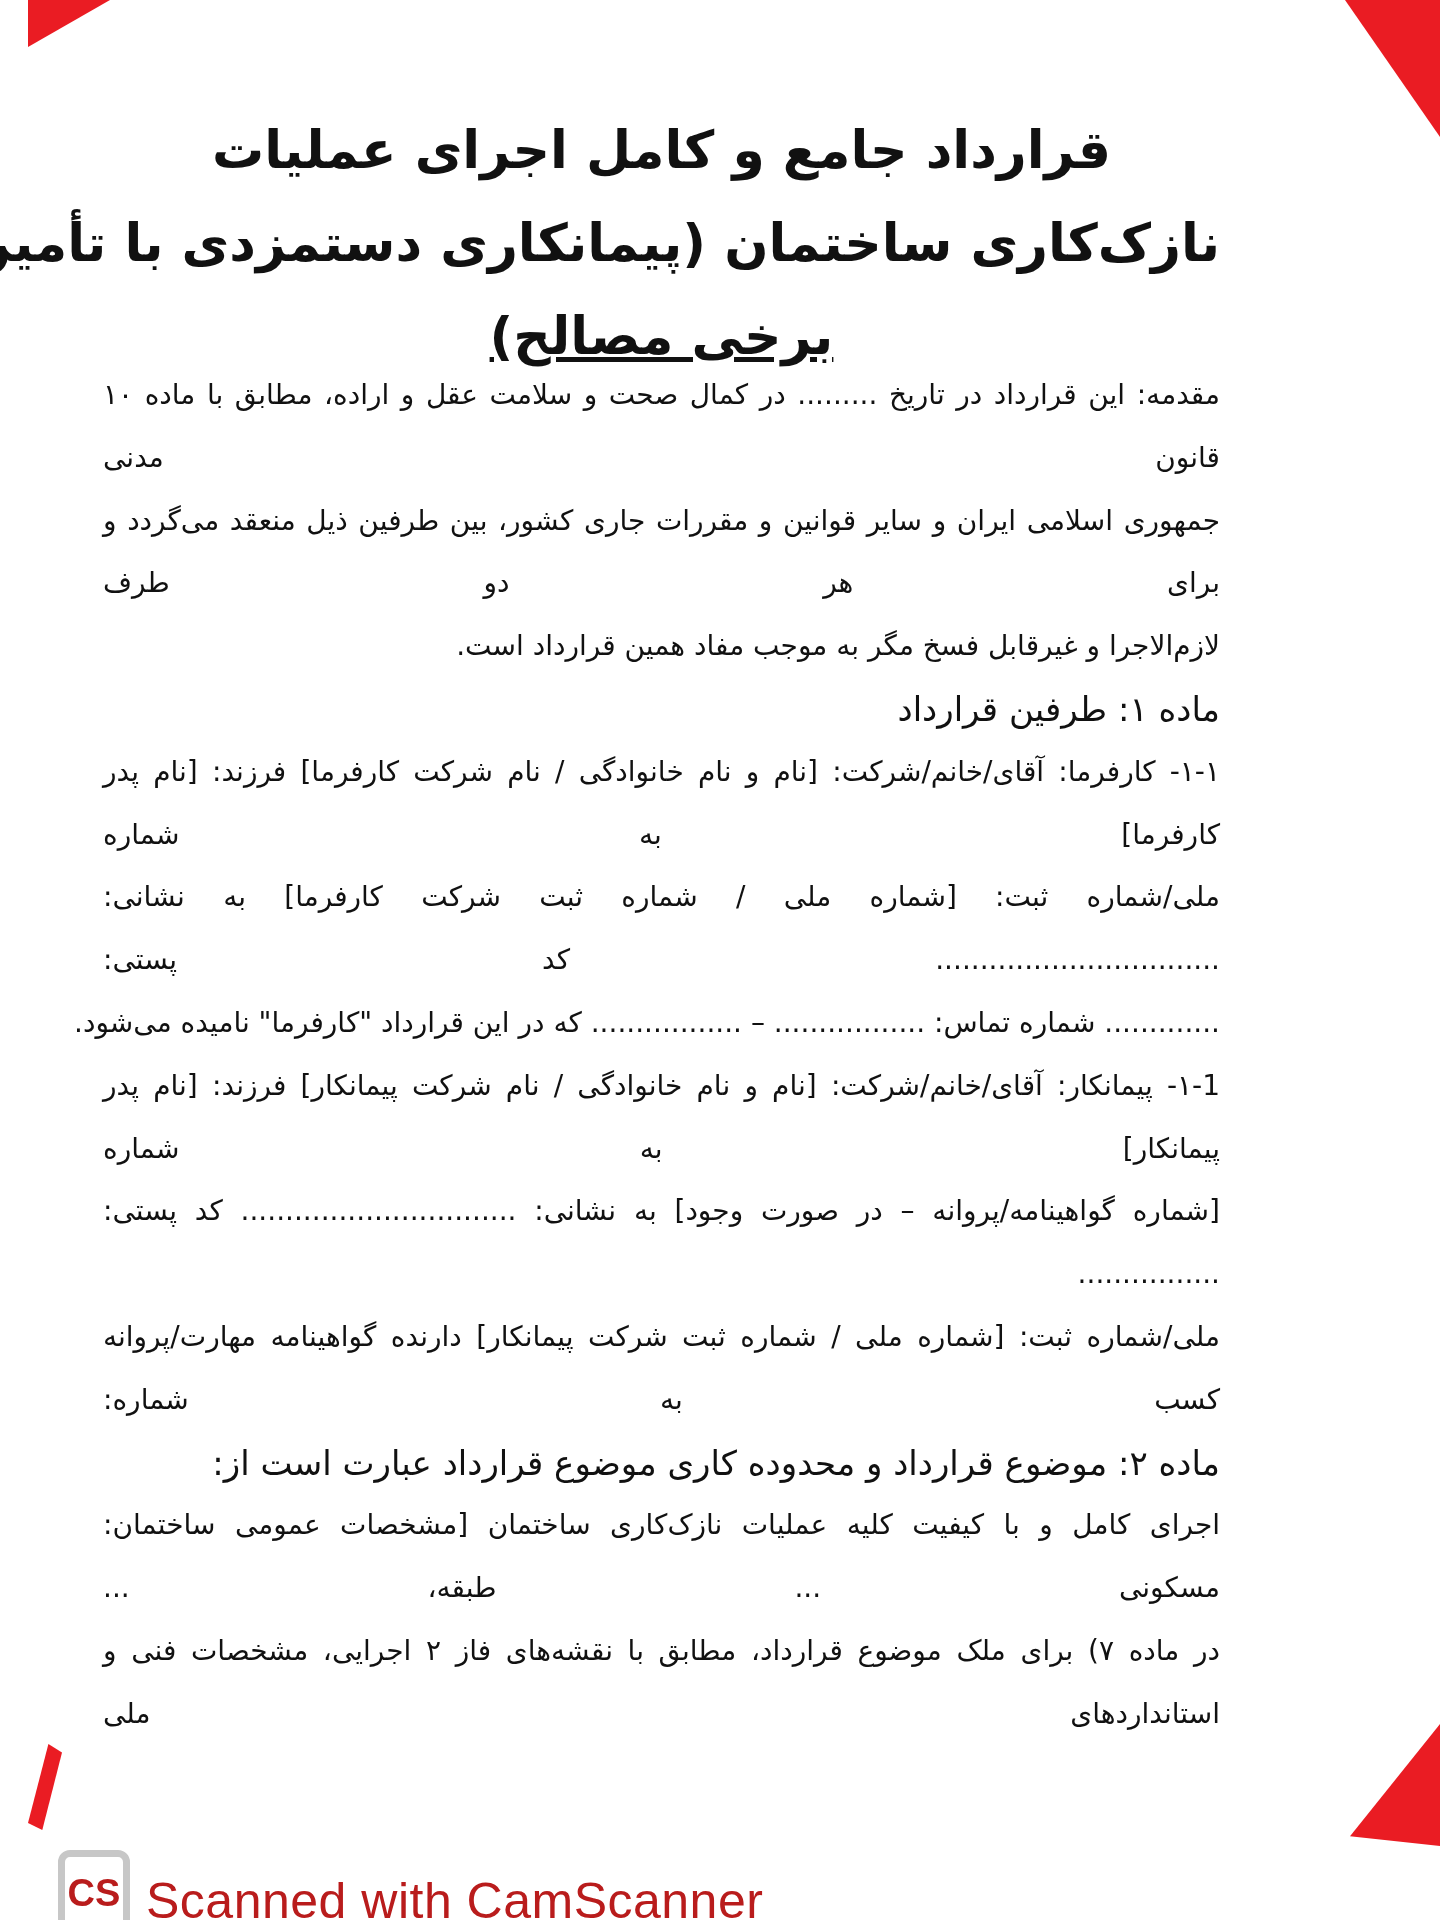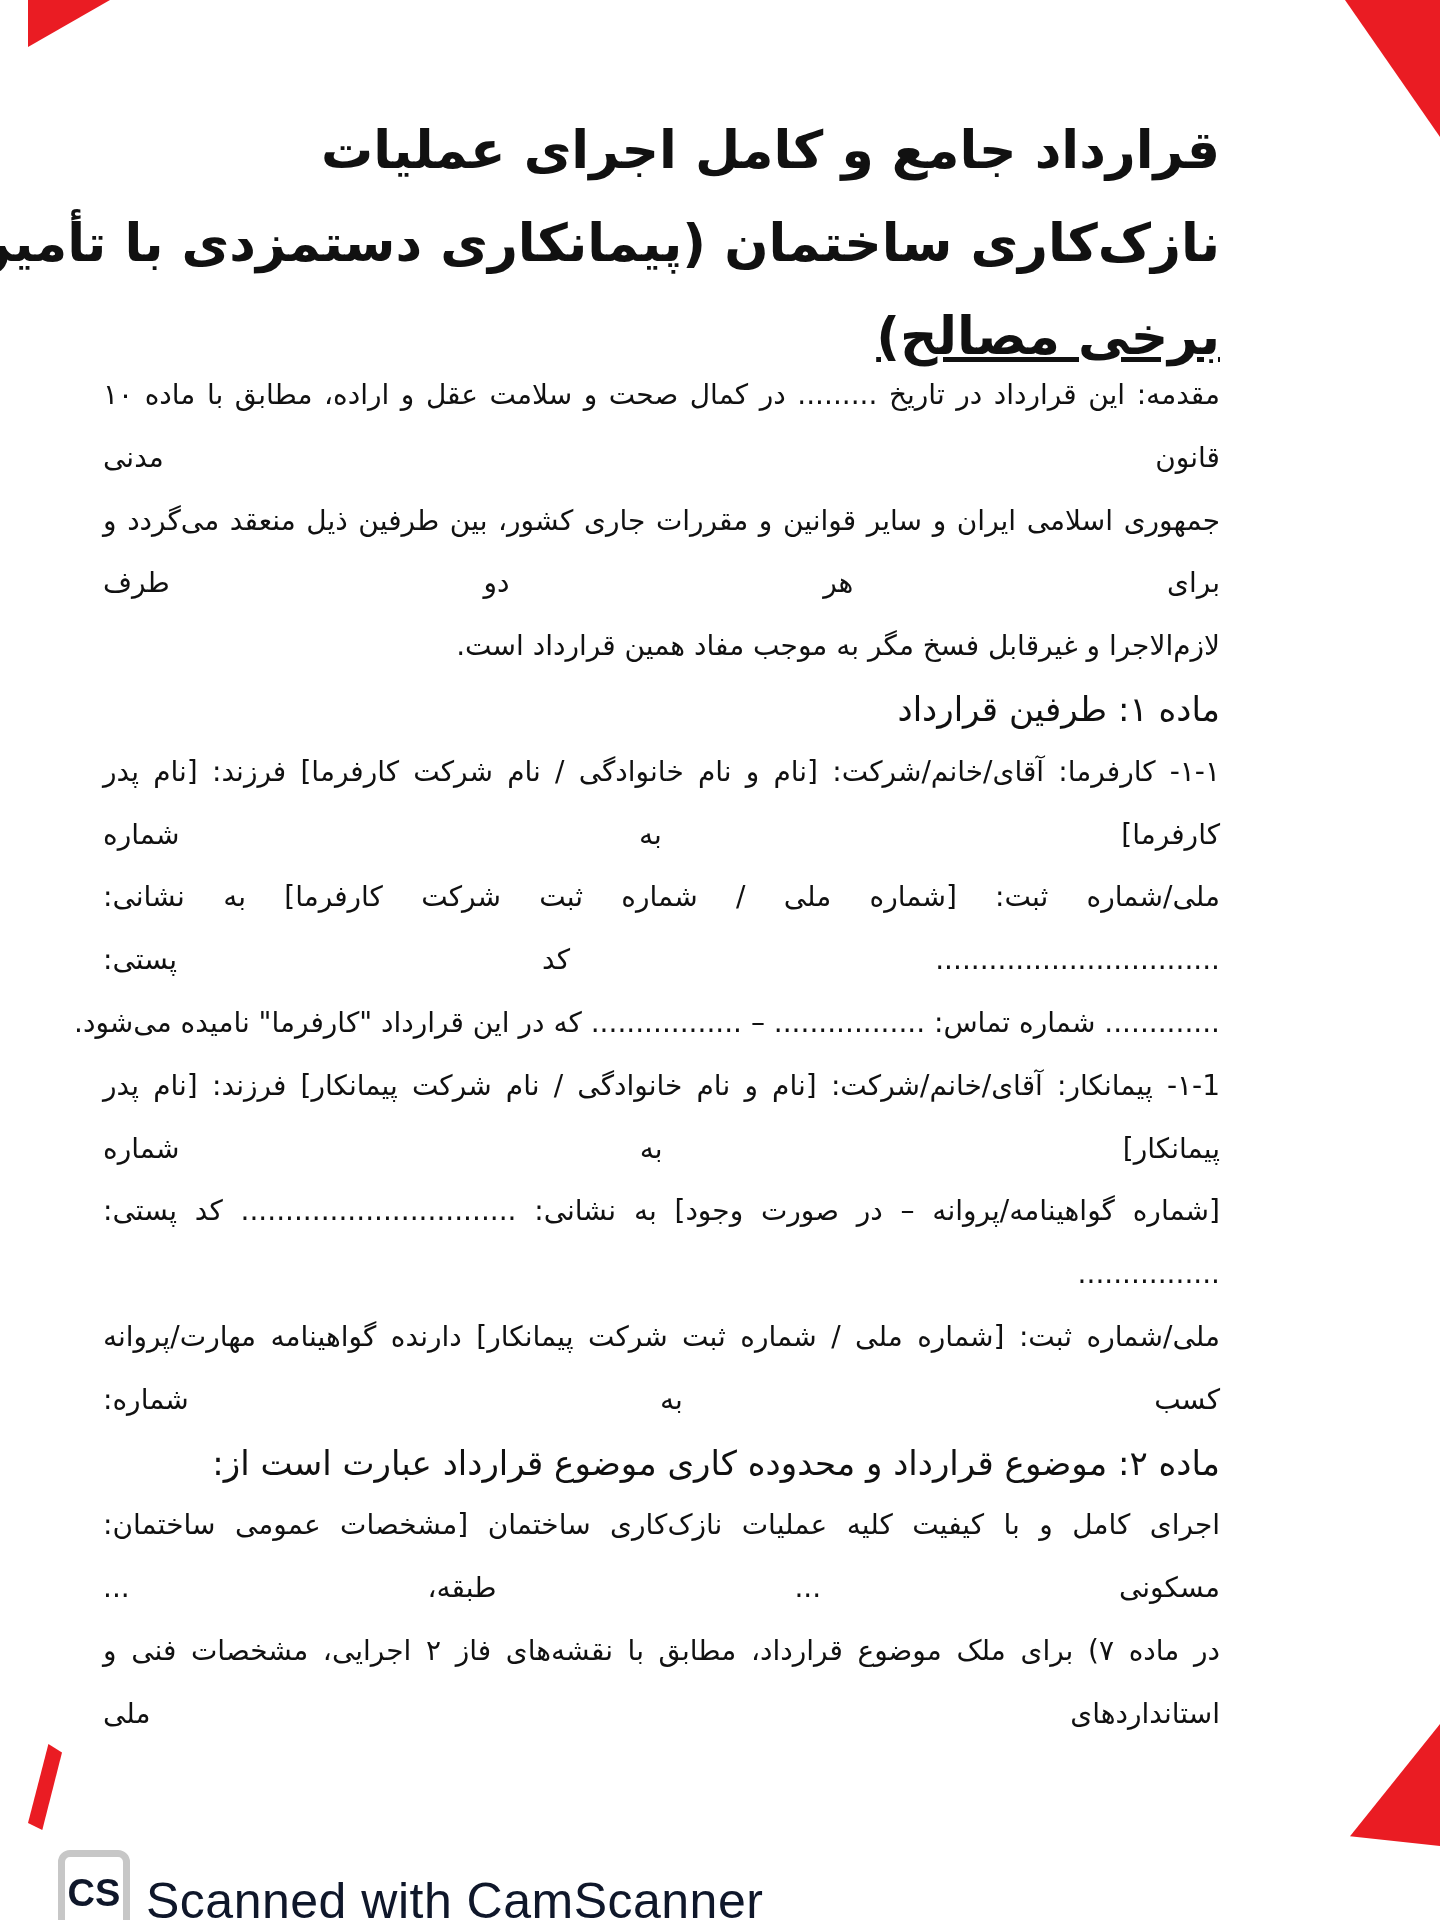--- a/index.html
+++ b/index.html
@@ -6,21 +6,21 @@
   body{
     width:1440px;height:1920px;position:relative;overflow:hidden;
     background:#ffffff;
     font-family:"DejaVu Sans",sans-serif;
     color:#111111;
   }
   
   .page{position:absolute;left:103px;top:0;width:1117px;height:1920px;direction:rtl;}
   .title-block{position:absolute;top:104px;left:0;right:0;}
   .title-line{
-    font-weight:bold;font-size:52px;line-height:93px;text-align:right;
+    font-weight:bold;font-size:52px;line-height:93px;text-align:center;
     white-space:nowrap;
   }
   .title-line.last{text-decoration:underline;}
   .body-block{position:absolute;top:364px;left:0;right:0;}
   .ln{
     font-size:28px;line-height:62.8px;text-align:right;white-space:nowrap;
   }
   .ln.j{ 
     text-align:justify;text-align-last:justify;white-space:normal;
     word-spacing:1px;
@@ -29,21 +29,21 @@
   .ind55{padding-left:0;padding-right:55px;}
   
   .artifact{position:absolute;background:#ea1c23;}
   .artifact.tl{left:28px;top:0;width:82px;height:47px;clip-path:polygon(0 0,100% 0,0 100%);}
   .artifact.tr{right:0;top:0;width:95px;height:137px;clip-path:polygon(0 0,100% 0,100% 100%);}
   .artifact.bl{left:28px;bottom:90px;width:34px;height:86px;clip-path:polygon(60% 0,100% 10%,42% 100%,0 92%);}
   .artifact.br{right:0;bottom:74px;width:90px;height:122px;clip-path:polygon(100% 0,100% 100%,0 92%);}
   
   .watermark{
     position:absolute;left:58px;bottom:0;display:flex;align-items:flex-end;gap:16px;
-    color:#0f172a;
+    color:#b91c1c;
   }
   .cs-badge{
     width:58px;height:72px;border:7px solid #c7c7c7;border-radius:12px;
     display:flex;align-items:center;justify-content:center;
     font-family:"Liberation Sans",sans-serif;font-weight:bold;font-size:38px;
     margin-bottom:-16px;background:#ffffff;
   }
   .wm-text{
     font-family:"Liberation Sans",sans-serif;font-size:50px;letter-spacing:0.5px;
     margin-bottom:-10px;white-space:nowrap;

